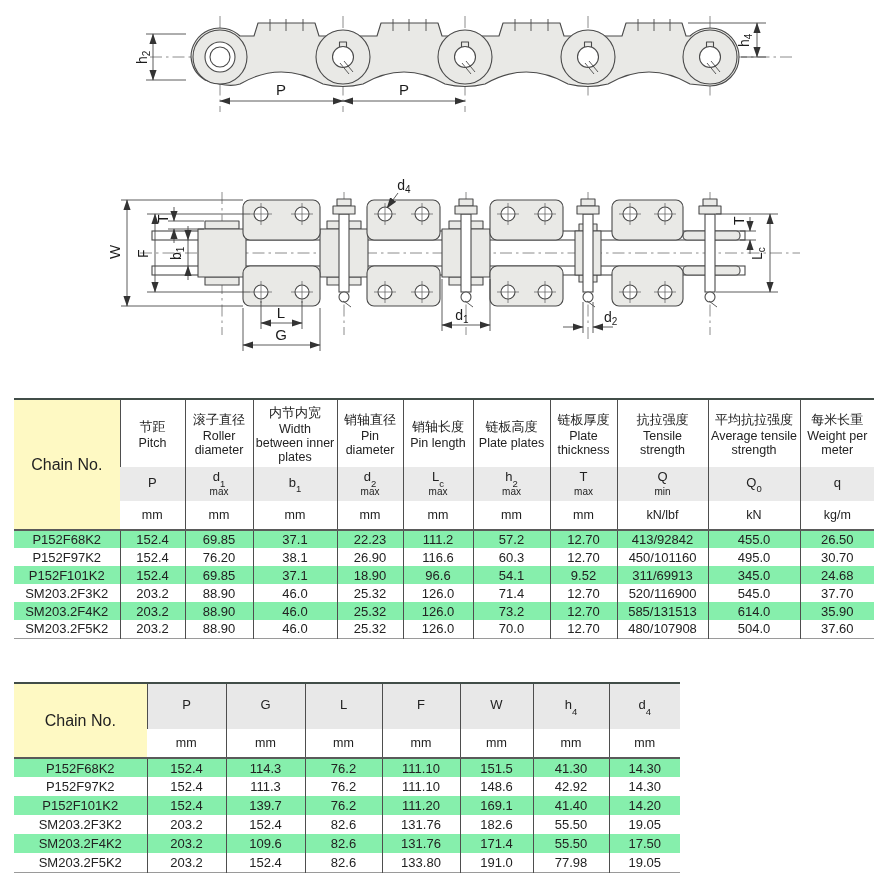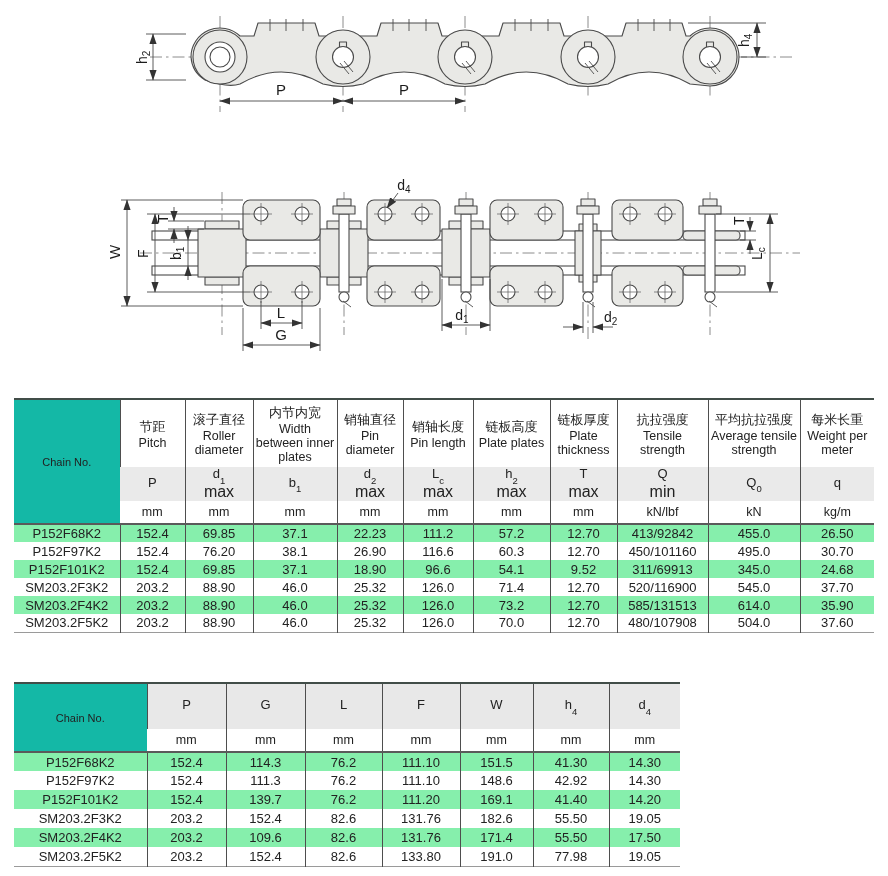--- a/index.html
+++ b/index.html
@@ -18,28 +18,28 @@
 
   table.spec{border-collapse:collapse;table-layout:fixed;position:absolute;
              border-top:2.5px solid #414d48;border-bottom:1.5px solid #9a9a9a;}
   table.spec td{border-left:1px solid #4e4e4e;text-align:center;vertical-align:middle;
                 padding:0 2px;overflow:hidden;}
   table.spec td:first-child{border-left:none;}
   tr.r-name{height:68px;}
   tr.r-sym{height:34px;background:#eaeaea;}
   tr.r-letter{height:46px;}
   td.letter-cell{background:#e8e8e8;}
-  tr.r-unit{height:23px;}
+  tr.r-unit{height:29px;}
   tr.r-unit td, td.chain-hd{border-bottom:2px solid #5a5a5a;}
-  td.chain-hd{background:#14b8a6;font-size:11px;}
+  td.chain-hd{background:#fef9c3;font-size:16px;}
   .cn{font-size:13px;}
   .en{font-size:12.5px;line-height:1.12;}
   .symline{font-size:13px;line-height:1.05;}
   .symline sub{font-size:9.5px;position:relative;top:2px;}
-  .noteline{font-size:16px;line-height:1.05;}
+  .noteline{font-size:10px;line-height:1.05;}
   .unit{font-size:12.5px;}
   #table1 tbody tr{height:18px;font-size:13px;}
   #table2 tbody tr{height:19px;font-size:13px;}
   tbody tr.shade{background:#86efac;}
 </style>
 </head>
 <body>
 
 <div class="page">
 

